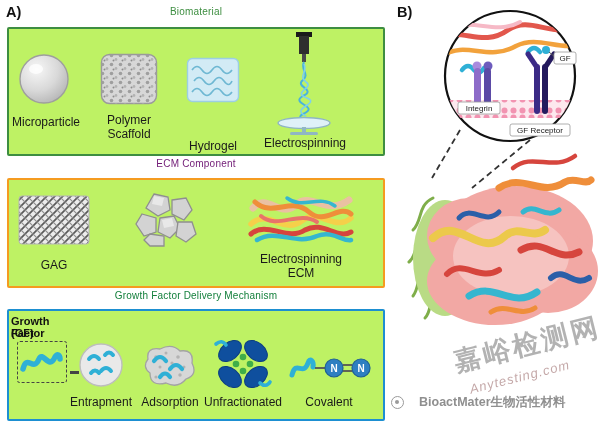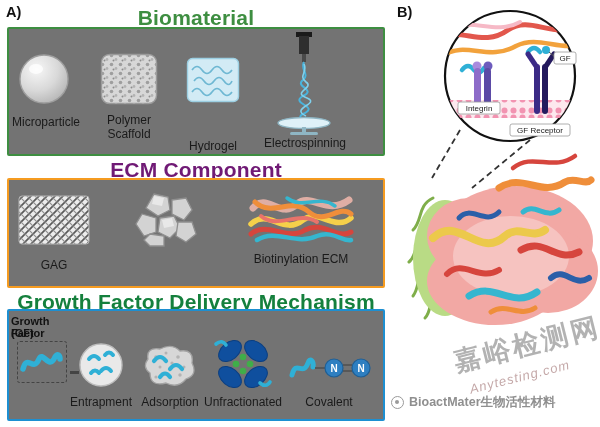--- a/index.html
+++ b/index.html
@@ -1,34 +1,34 @@
 <!DOCTYPE html>
 <html><head>
 <meta charset="utf-8">
 <style>
   * { margin:0; padding:0; box-sizing:border-box; }
   body { font-family:"Liberation Sans",sans-serif; background:#fff; }
   .canvas { position:relative; width:600px; height:427px; background:#fff; overflow:hidden; }
   .abs { position:absolute; }
   .panel-label { position:absolute; font-weight:bold; font-size:14.5px; color:#111; }
-  .sec-title { position:absolute; left:7px; width:378px; text-align:center; font-weight:bold; font-size:21px; letter-spacing:.2px; }
+  .sec-title { position:absolute; left:7px; width:378px; text-align:center; font-weight:normal; font-size:10px; letter-spacing:.2px; }
   .sec-title.green { color:#3e8e41; }
   .sec-title.orange { color:#701a75; }
   .sec-title.blue { color:#15803d; }
-  .box { position:absolute; left:7px; width:378px; background:#737373; border-radius:2px; }
+  .box { position:absolute; left:7px; width:378px; background:#bef264; border-radius:2px; }
   .box.green { border:2.5px solid #3e8e41; }
   .box.orange { border:2.5px solid #f59b20;padding-left:48px; }
   .box.blue { border:2.5px solid #1d8fd1; }
   .item-label { position:absolute; text-align:center; font-size:12px; line-height:1.18; color:#1a1a1a; }
   .legend-text { position:absolute; left:2px; width:70px; text-align:left; font-weight:bold; font-size:11px; color:#111; }
   .gf-dashed-box { position:absolute; left:8px; top:30px; width:50px; height:42px; border:1.6px dashed #444; border-radius:3px; }
   .legend-dash { position:absolute; left:61px; top:60px; width:9px; height:2.5px; background:#444; }
   .wm { position:absolute; color:rgba(130,130,130,0.62); font-weight:bold; letter-spacing:3px; transform:rotate(-14deg); transform-origin:left top; white-space:nowrap; }
   .wm-sub { font-weight:normal; font-style:italic; letter-spacing:1px; color:rgba(160,115,115,0.62); }
-  .brand { position:absolute; display:flex; align-items:center; gap:5px; color:#8f8f8f; font-size:12.5px; font-weight:bold; }
+  .brand { position:absolute; display:flex; align-items:center; gap:15px; color:#8f8f8f; font-size:12.5px; font-weight:bold; }
   .brand-icon { width:13px; height:13px; border:1.8px solid #9a9a9a; border-radius:50%; position:relative; }
   .brand-icon::after { content:""; position:absolute; left:3px; top:3px; width:4px; height:4px; border-radius:50%; background:#9a9a9a; }
   svg text { font-family:"Liberation Sans",sans-serif; }
 </style>
 </head>
 <body>
 
 <div class="canvas">
 
   <div class="panel-label" style="left:6px; top:4px;">A)</div>
@@ -117,21 +117,21 @@
       <g fill="none" stroke-linecap="round">
         <path d="M6 18 C20 2 34 30 50 14 C64 2 80 26 102 10" stroke="#f2b8ad" stroke-width="7" opacity="0.85"></path>
         <path d="M4 34 C22 18 36 46 56 30 C72 18 88 42 104 28" stroke="#f5d04a" stroke-width="5.5"></path>
         <path d="M8 12 C26 28 44 6 62 22 C78 36 92 14 104 24" stroke="#ef8e3a" stroke-width="5"></path>
         <path d="M4 44 C20 30 40 52 58 40 C76 30 90 50 104 42" stroke="#d6453d" stroke-width="5"></path>
         <path d="M10 50 C30 38 48 56 70 46 C86 40 96 52 104 50" stroke="#35b6cf" stroke-width="4.5"></path>
         <path d="M14 26 C30 40 52 20 70 32" stroke="#e8736a" stroke-width="4"></path>
         <path d="M40 8 C56 20 72 4 88 16" stroke="#35b6cf" stroke-width="3.5"></path>
       </g>
     </svg>
-    <div class="item-label" style="left:240px; top:72px; width:104px;">Biotinylation ECM</div>
+    <div class="item-label" style="left:240px; top:72px; width:104px;">Electrospinning ECM</div>
   </div>
 
   <div class="sec-title blue" style="top:290px;">Growth Factor Delivery Mechanism</div>
   <div class="box blue" style="top:309px; height:112px;">
 
     <div class="legend-text" style="top:4px;">Growth Factor</div>
     <div class="legend-text" style="top:16px;">(GF)</div>
     <div class="gf-dashed-box">
       <svg class="abs" style="left:1px; top:3px;" width="44" height="34" viewBox="0 0 44 34">
         <path d="M4 24 C8 8 14 28 20 14 C24 5 30 26 36 12 C38 8 41 10 41 14" fill="none" stroke="#2fb0d6" stroke-width="5.5" stroke-linecap="round"></path>

